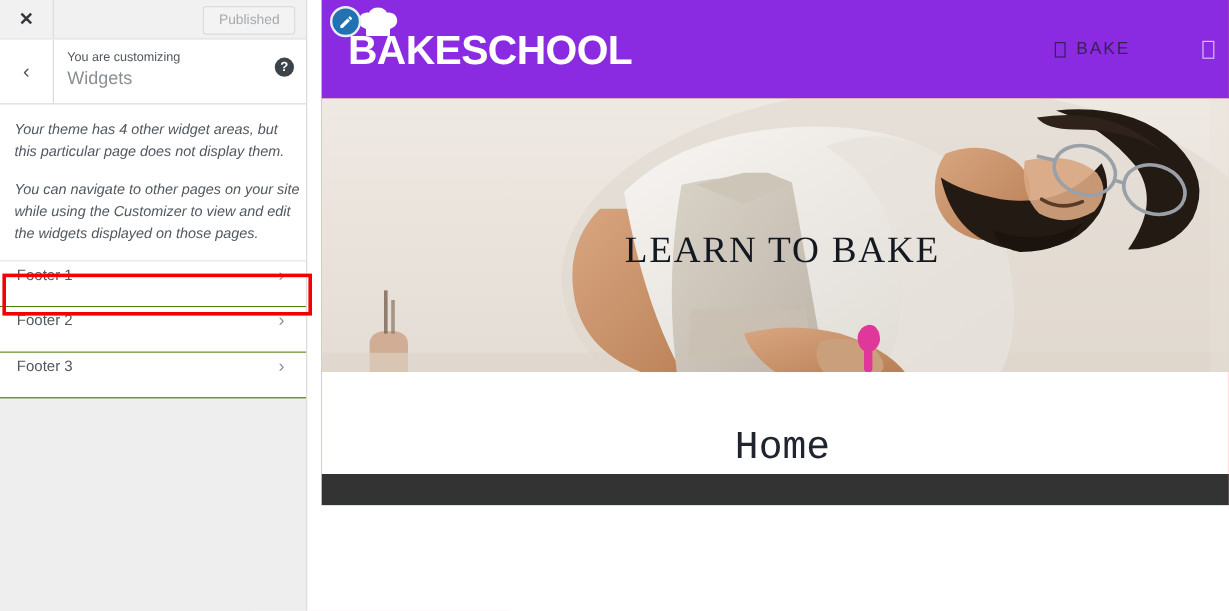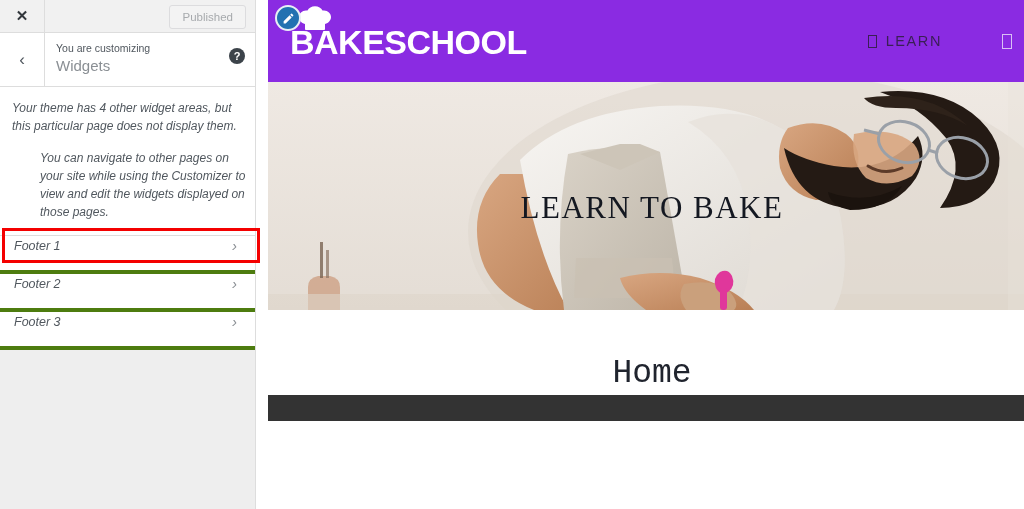--- a/index.html
+++ b/index.html
@@ -84,32 +84,31 @@
     background: #fff;
     padding: 12px 2px 14px 12px;
     border-bottom: 1px solid #ddd;
   }
   .notice-para {
     font-style: italic;
     font-size: 12px;
     line-height: 18px;
     color: #50575e;
   }
-  .notice-para + .notice-para { margin-top: 14px; margin-left: 28px; }
+  .notice-para + .notice-para { margin-top: 14px; }
 
   #widget-areas { background: #fff; }
   .widget-row {
     position: relative;
     height: 38px;
     background: #fff;
-    border-bottom: 4px solid #4d7c0f;
+    border-bottom: 1px solid #4d7c0f;
     display: flex; align-items: center;
     padding: 0 14px 15px 14px;
     cursor: pointer;
-    font-style: italic;
   }
   .widget-row .wa-label {
     font-size: 12.5px;
     color: #50575e;
     flex: 1;
   }
   .widget-row .wa-chevron {
     color: #8a8f94;
     font-size: 15px;
     line-height: 1;
@@ -294,21 +293,21 @@
         <svg id="chef-hat" width="34" height="26" viewBox="0 0 34 26" aria-hidden="true">
           <path d="M8.6 23.6c-0.9 0-1.6-0.6-1.6-1.4v-4.1C3.3 17 1 14.3 1 11.1 1 7.4 4.1 4.4 8 4.4c0.5 0 1 0.05 1.5 0.15C10.7 2 13.6 0.3 17 0.3s6.3 1.7 7.5 4.25c0.5-0.1 1-0.15 1.5-0.15 3.9 0 7 3 7 6.7 0 3.2-2.3 5.9-6 6.99v4.11c0 0.8-0.7 1.4-1.6 1.4H8.6z" fill="#ffffff"></path>
           <rect x="7" y="20.3" width="20" height="3.6" rx="1" fill="#ffffff"></rect>
         </svg>
         <div id="brand-name">BAKESCHOOL</div>
       </div>
 
       <div id="nav-area">
         <div id="menu-toggle">
           <span class="tofu"></span>
-          <span>LEARN</span>
+          <span>BAKE</span>
         </div>
         <div id="search-icon-btn">
           <span class="tofu"></span>
         </div>
       </div>
     </div>
 
     <div id="hero">
       <svg id="hero-photo" width="768" height="228" viewBox="0 0 768 228" preserveAspectRatio="xMidYMid slice" aria-hidden="true">
         <defs>

